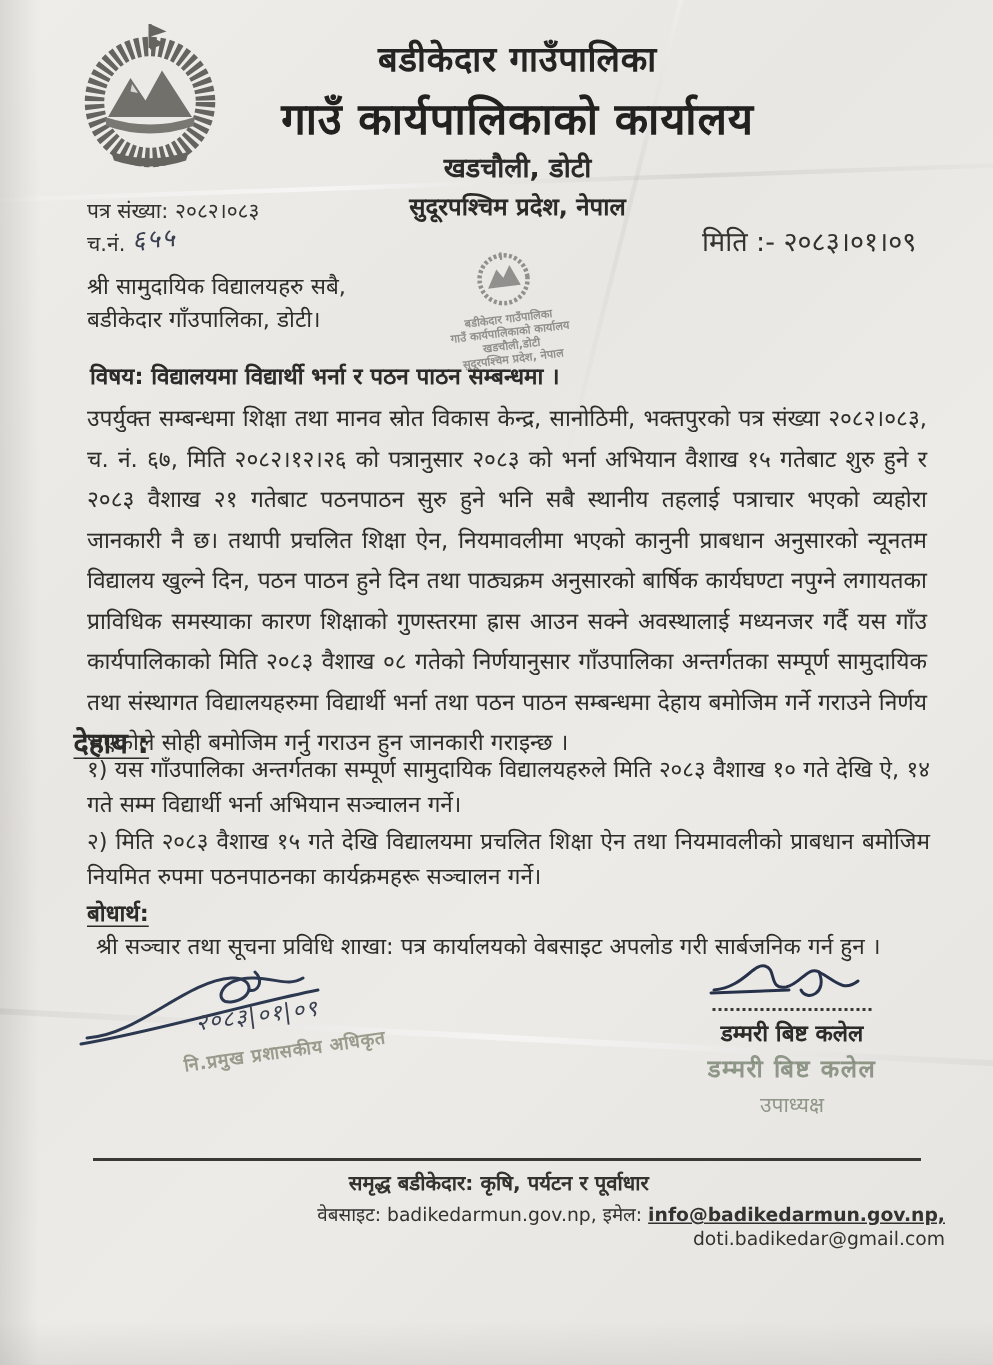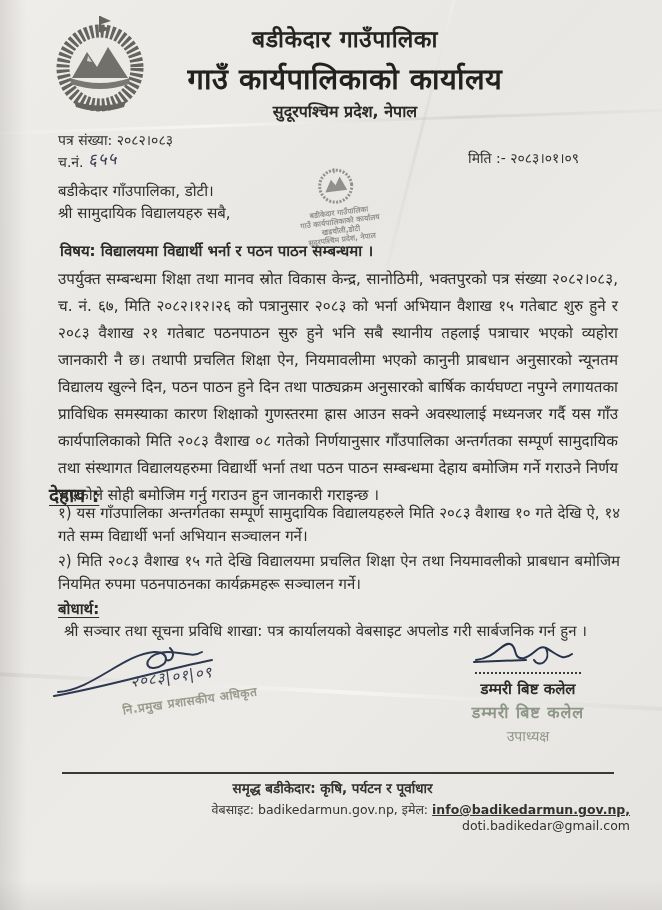--- a/index.html
+++ b/index.html
@@ -24,21 +24,21 @@
 
   .hdr{position:absolute;left:130px;top:22px;width:430px;text-align:center;}
   .hdr .h1{font-size:23px;font-weight:bold;color:#252422;letter-spacing:.5px;}
   .hdr .h2{font-size:29px;font-weight:bold;color:#222120;margin-top:4px;letter-spacing:.5px;}
   .hdr .h3{font-size:18px;font-weight:bold;color:#2b2a28;margin-top:2px;}
   .hdr .h4{font-size:16px;font-weight:bold;color:#2b2a28;margin-top:3px;}
 
   .refline{position:absolute;left:58px;top:130px;font-size:14px;color:#33322f;}
   .chline{position:absolute;left:58px;top:149px;font-size:14px;color:#33322f;}
   .hand{font-style:italic;color:#3a4050;font-size:17px;letter-spacing:1px;display:inline-block;transform:rotate(-4deg) translateY(-2px);}
-  .dateline{position:absolute;left:468px;top:148px;font-size:14px;color:#33322f;}
+  .dateline{position:absolute;left:468px;top:148px;font-size:18px;color:#33322f;}
 
   .addressee{position:absolute;left:58px;top:180px;font-size:15px;line-height:22px;color:#2f2e2b;}
 
   .stamp{position:absolute;left:258px;top:166px;width:160px;text-align:center;transform:rotate(-7deg);opacity:.55;color:#4b4a48;}
   .stamp .sline{font-size:7.5px;line-height:9px;font-weight:bold;}
   .stamp svg{display:block;margin:0 auto 2px auto;}
 
   .subject{position:absolute;left:60px;top:240px;width:545px;font-size:15px;font-weight:bold;color:#2c2b29;}
 
   .bodypar{position:absolute;left:58px;top:266px;width:560px;font-size:15.2px;line-height:27px;text-align:justify;color:#2e2d2a;}
@@ -87,33 +87,34 @@
         <path d="M40,44 L44,50 L39,49 Z" fill="#d8d6d2"></path>
         <path d="M22,66 Q52,76 82,66 L81,72 Q52,82 23,72 Z" fill="#6a6962"></path>
         <path d="M26,89 Q52,98 78,89 L76,95 Q52,103 28,95 Z" fill="#53524d"></path>
       </g>
     </svg>
   </div>
 
   <div class="hdr">
     <div class="h1">बडीकेदार गाउँपालिका</div>
     <div class="h2">गाउँ कार्यपालिकाको कार्यालय</div>
+    <div class="h3">खडचौली, डोटी</div>
     <div class="h4">सुदूरपश्चिम प्रदेश, नेपाल</div>
   </div>
 
   <div class="refline">पत्र संख्या: २०८२।०८३</div>
   <div class="chline">
     <span>च.नं.</span>
     <span class="hand">६५५</span>
   </div>
   <div class="dateline">मिति :- २०८३।०१।०९</div>
 
   <div class="addressee">
+    <div>श्री सामुदायिक विद्यालयहरु सबै,</div>
     <div>बडीकेदार गाँउपालिका, डोटी।</div>
-    <div>श्री सामुदायिक विद्यालयहरु सबै,</div>
   </div>
 
   <div class="stamp">
     <svg width="40" height="40" viewBox="0 0 40 40">
       <circle cx="20" cy="20" r="16" fill="none" stroke="#4b4a48" stroke-width="3" stroke-dasharray="2 1.5"></circle>
       <path d="M9,25 L16,13 L20,19 L25,11 L31,25 Z" fill="#4b4a48"></path>
       <line x1="20" y1="2" x2="20" y2="7" stroke="#4b4a48" stroke-width="1.5"></line>
     </svg>
     <div class="sline">बडीकेदार गाउँपालिका</div>
     <div class="sline">गाउँ कार्यपालिकाको कार्यालय</div>

